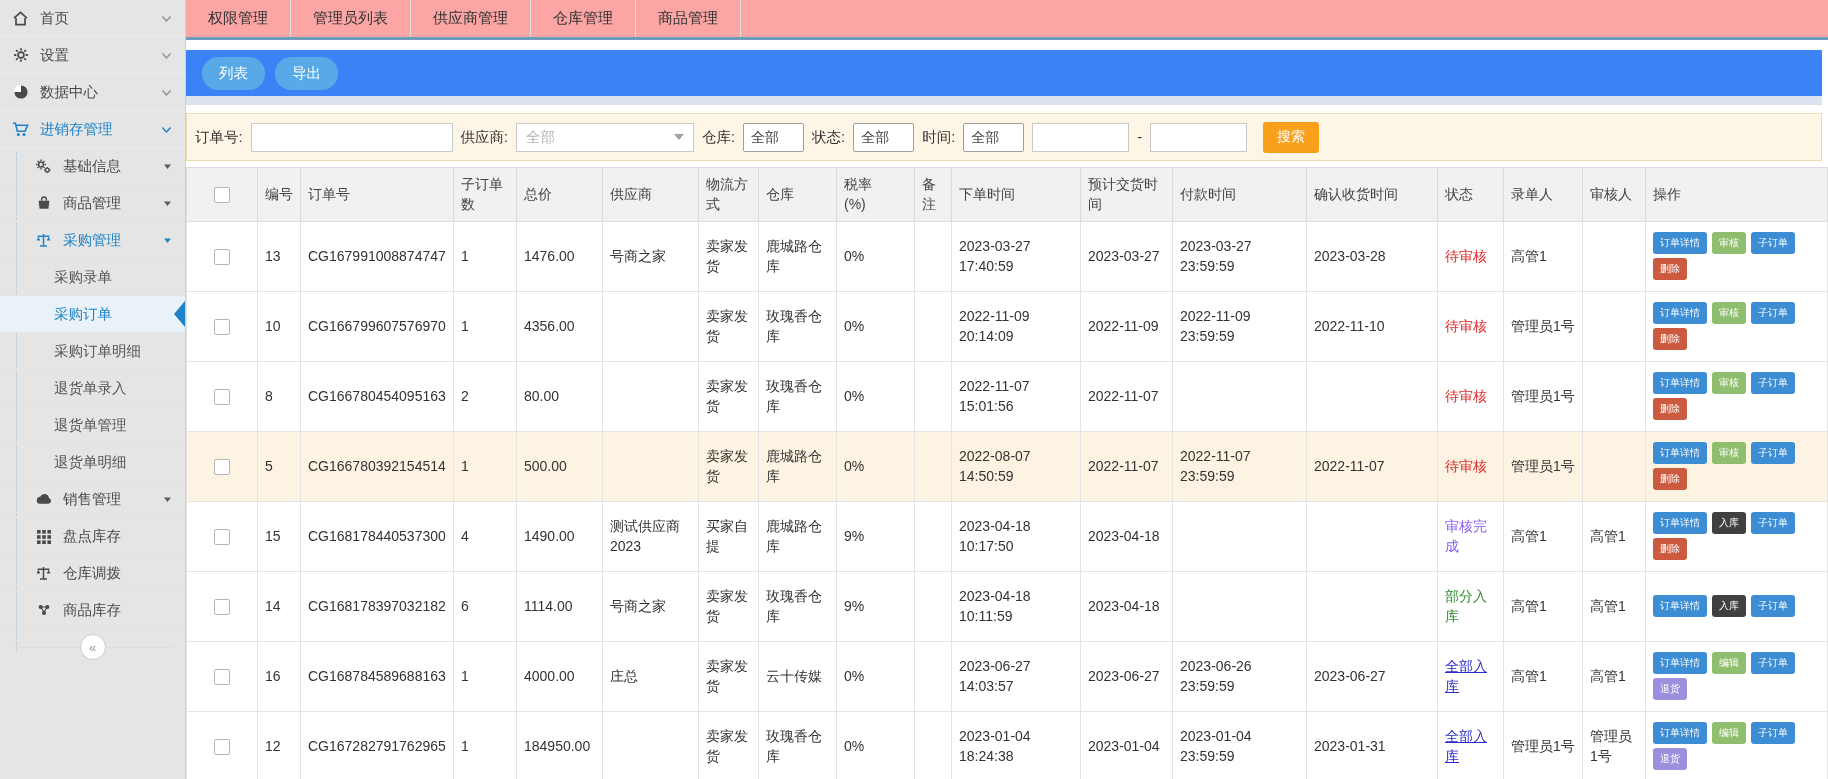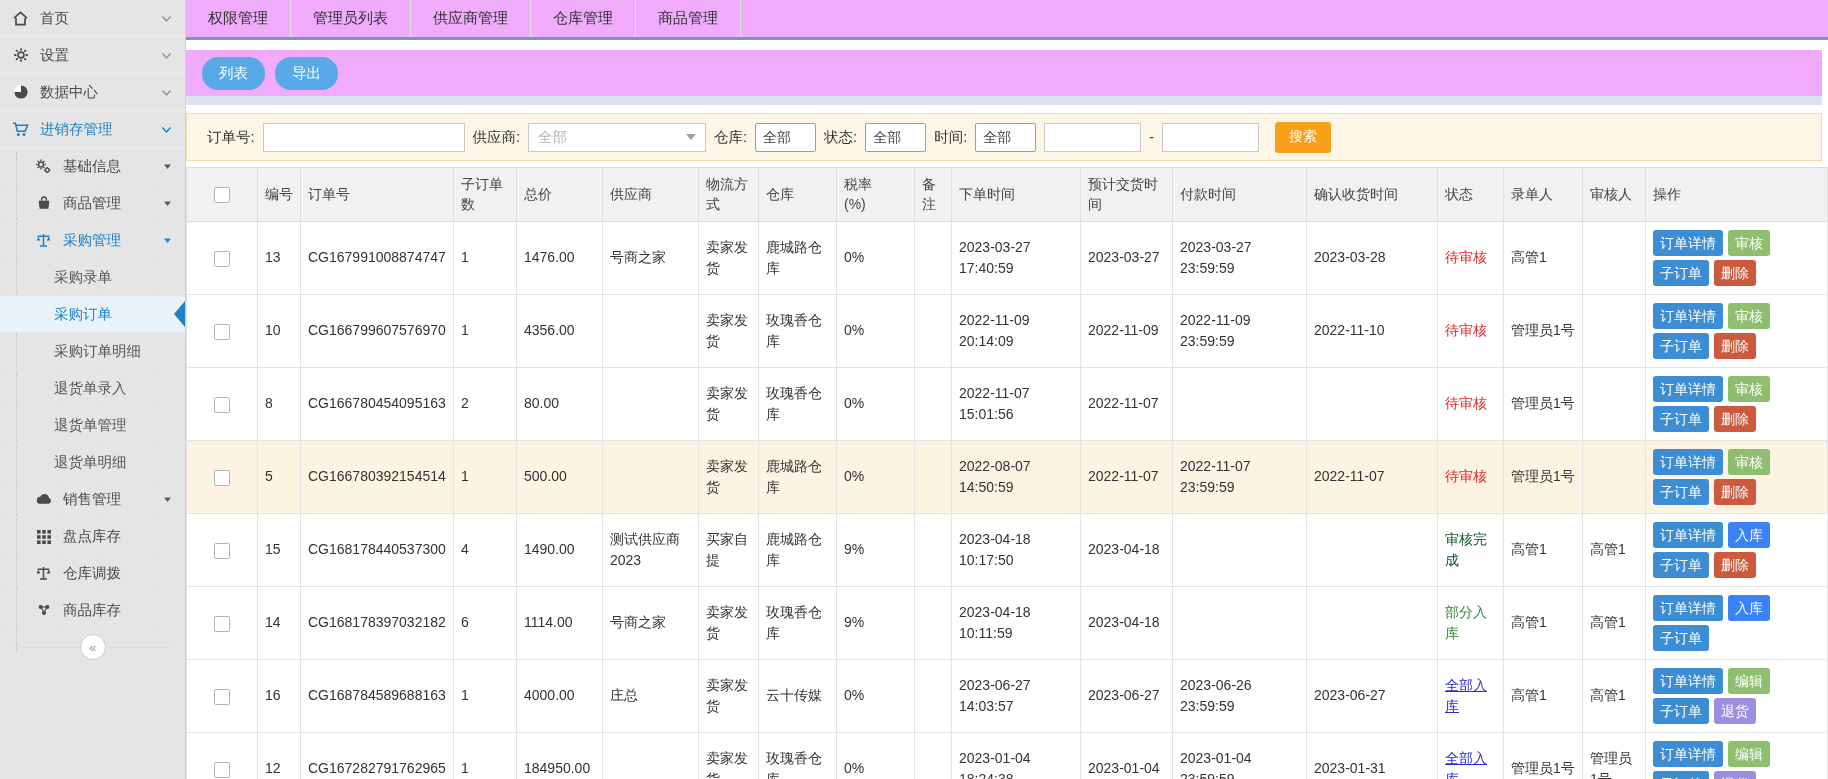--- a/index.html
+++ b/index.html
@@ -28,32 +28,32 @@
   .submenu-item.selected::after { content:""; position:absolute; right:0; top:50%; margin-top:-13px;
     border-top:13px solid transparent; border-bottom:13px solid transparent; border-right:11px solid #1e82c8; }
   .collapse-row { position:relative; height:36px; }
   .collapse-row .line { position:absolute; left:12px; right:12px; top:50%; border-top:1px solid #ddd; }
   .collapse-btn { position:absolute; left:50%; top:50%; transform:translate(-50%,-50%); width:26px; height:26px;
     border:1px solid #ccc; border-radius:50%; background:#fff; color:#999; display:flex; align-items:center;
     justify-content:center; font-size:13px; cursor:pointer; }
 
   
   .main { flex:1; display:flex; flex-direction:column; overflow:hidden; background:#fff; }
-  .tabbar { height:40px; min-height:40px; background:#f0abfc; border-bottom:3px solid #6b9dbb; display:flex; }
+  .tabbar { height:40px; min-height:40px; background:#fca5a5; border-bottom:3px solid #6b9dbb; display:flex; }
   .tab { display:flex; align-items:center; padding:0 22px; font-size:15px; color:#333;
     border-right:1px solid #dedede; cursor:pointer; }
   .content { flex:1; padding-top:10px; overflow:hidden; }
-  .toolbar { height:46px; background:#f0abfc; display:flex; align-items:center; padding-left:16px; gap:10px; margin-right:6px; }
+  .toolbar { height:46px; background:#3b82f6; display:flex; align-items:center; padding-left:16px; gap:10px; margin-right:6px; }
   .toolbar-strip { height:9px; background:#dde3ee; margin-right:6px; }
   .pill { background:#57aae7; color:#fff; border:none; border-radius:16px; padding:7px 17px;
     font-size:14.5px; cursor:pointer; font-family:inherit; }
 
   
   .filterbar { margin:8px 6px 6px 0; background:#fdf6e7; border:1px solid #f0dcae; height:48px;
-    display:flex; align-items:center; padding-left:20px; gap:8px; font-size:14.5px; color:#333; }
+    display:flex; align-items:center; padding-left:8px; gap:8px; font-size:14.5px; color:#333; }
   .ftext { height:29px; border:1px solid #c9c9c9; background:#fff; padding:0 6px; font-size:14px;
     width:202px; font-family:inherit; }
   .ftext.small { width:97px; }
   .combo { width:178px; height:29px; border:1px solid #c9c9c9; background:#fff; display:flex;
     align-items:center; justify-content:space-between; padding:0 9px; color:#b5b5b5; cursor:pointer; }
   .combo-arrow { width:0; height:0; border-left:5px solid transparent; border-right:5px solid transparent;
     border-top:6px solid #a0a0a0; }
   .selwrap { position:relative; display:inline-flex; }
   .selwrap select { appearance:none; -webkit-appearance:none; height:29px; border:1px solid #9e9e9e;
     background:#fff; font-size:14px; color:#444; padding:0 24px 0 7px; border-radius:2px; font-family:inherit; cursor:pointer; }
@@ -67,30 +67,30 @@
   .grid th, .grid td { border:1px solid #e4e4e4; padding:6px 7px; text-align:left; vertical-align:middle;
     overflow:hidden; word-wrap:break-word; line-height:1.45; }
   .grid thead th { background:#f1f1f1; font-weight:normal; color:#444; height:50px; border-color:#dcdcdc;
     white-space:pre-line; }
   .grid tbody td { height:70px; color:#333; background:#fff; }
   .grid th:first-child, .grid td:first-child { text-align:center; }
   tr.row-highlight td { background:#fdf3e2; }
   .checkbox { width:16px; height:16px; border:1px solid #b5b5b5; background:#fff; display:inline-block;
     border-radius:2px; cursor:pointer; vertical-align:middle; }
   .status-pending   { color:#e02b2b; }
-  .status-completed { color:#14532d; }
+  .status-completed { color:#8b5cf6; }
   .status-partial   { color:#2e8b2e; }
   .status-full      { color:#2b2bcc; text-decoration:underline; cursor:pointer; }
   .actions { display:flex; flex-wrap:wrap; align-items:center; }
-  .abtn { display:inline-block; color:#fff; border-radius:3px; padding:6px 7px; font-size:14px;
+  .abtn { display:inline-block; color:#fff; border-radius:3px; padding:6px 7px; font-size:10px;
     margin:2px 5px 2px 0; cursor:pointer; line-height:1; white-space:nowrap; }
   .abtn.blue   { background:#3d8dd5; }
   .abtn.green  { background:#8fbe6e; }
   .abtn.red    { background:#cb5a3f; }
-  .abtn.orange { background:#3b82f6; }
+  .abtn.orange { background:#404040; }
   .abtn.purple { background:#9d8ede; }
 </style>
 </head>
 <body>
 
 <div class="app">
 
   <aside class="sidebar">
     <div class="guide-line"></div>
     <div>

